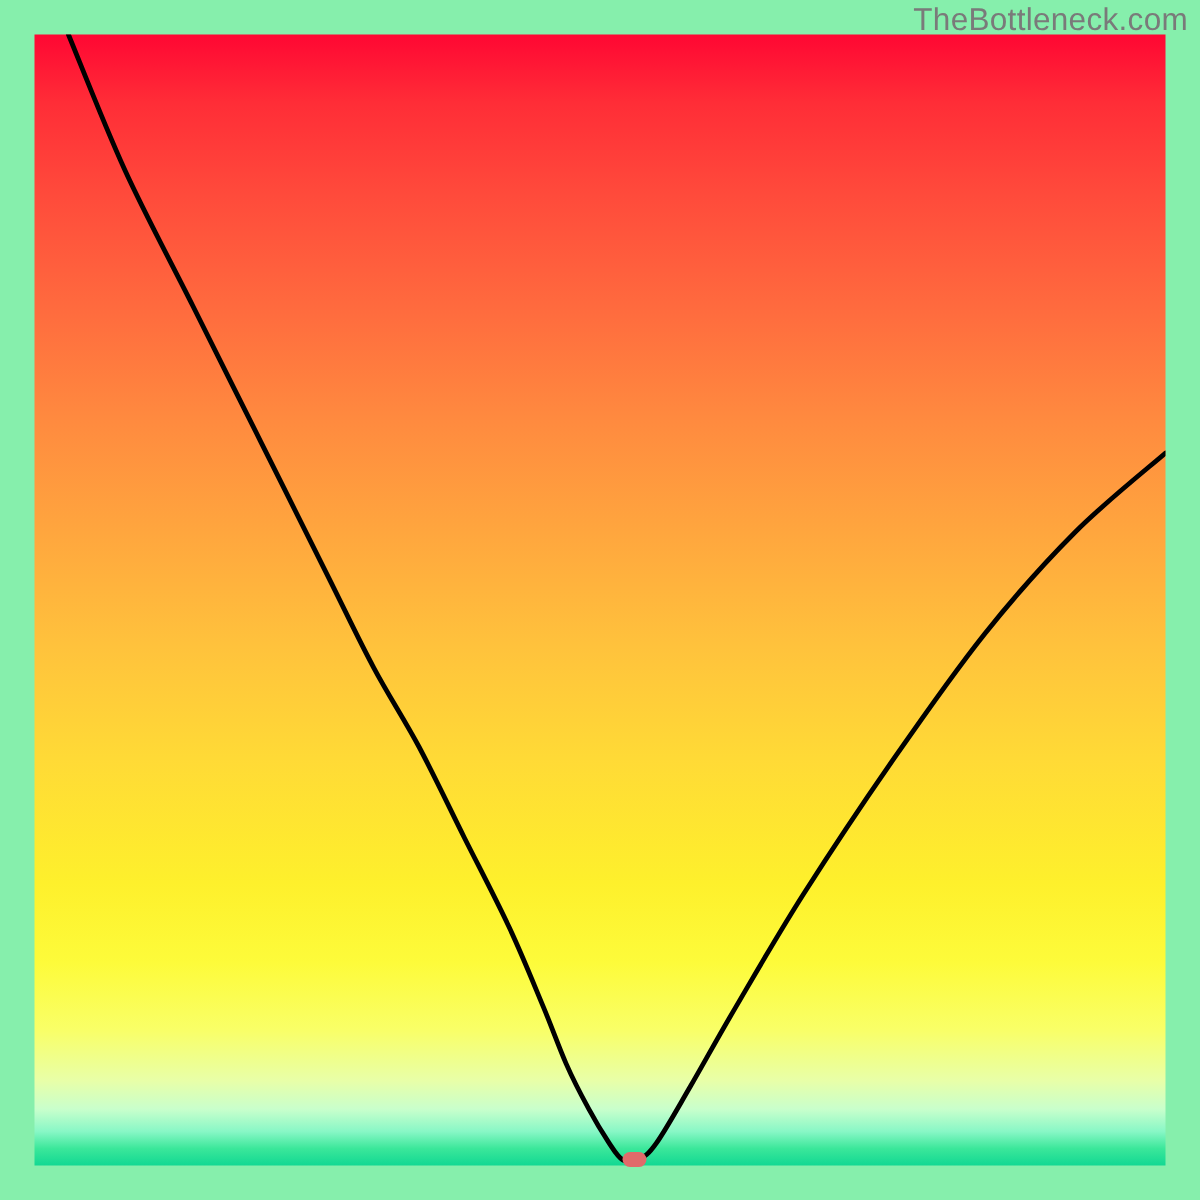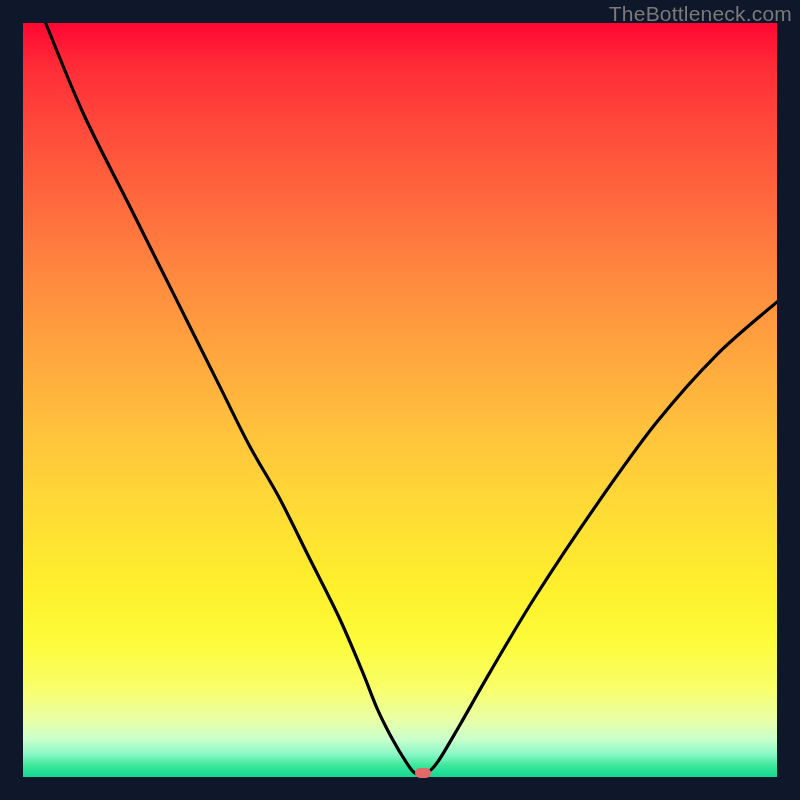--- a/index.html
+++ b/index.html
@@ -8,21 +8,21 @@
     width: 800px;
     height: 800px;
     background: #000;
     overflow: hidden;
     font-family: Arial, Helvetica, sans-serif;
   }
   .frame {
     position: relative;
     width: 800px;
     height: 800px;
-    background: #0f172a;
+    background: #86efac;
   }
   .plot {
     position: absolute;
     left: 23px;
     top: 23px;
     width: 754px;
     height: 754px;
     
     background: linear-gradient(to bottom,
       #ff0733 0%,

